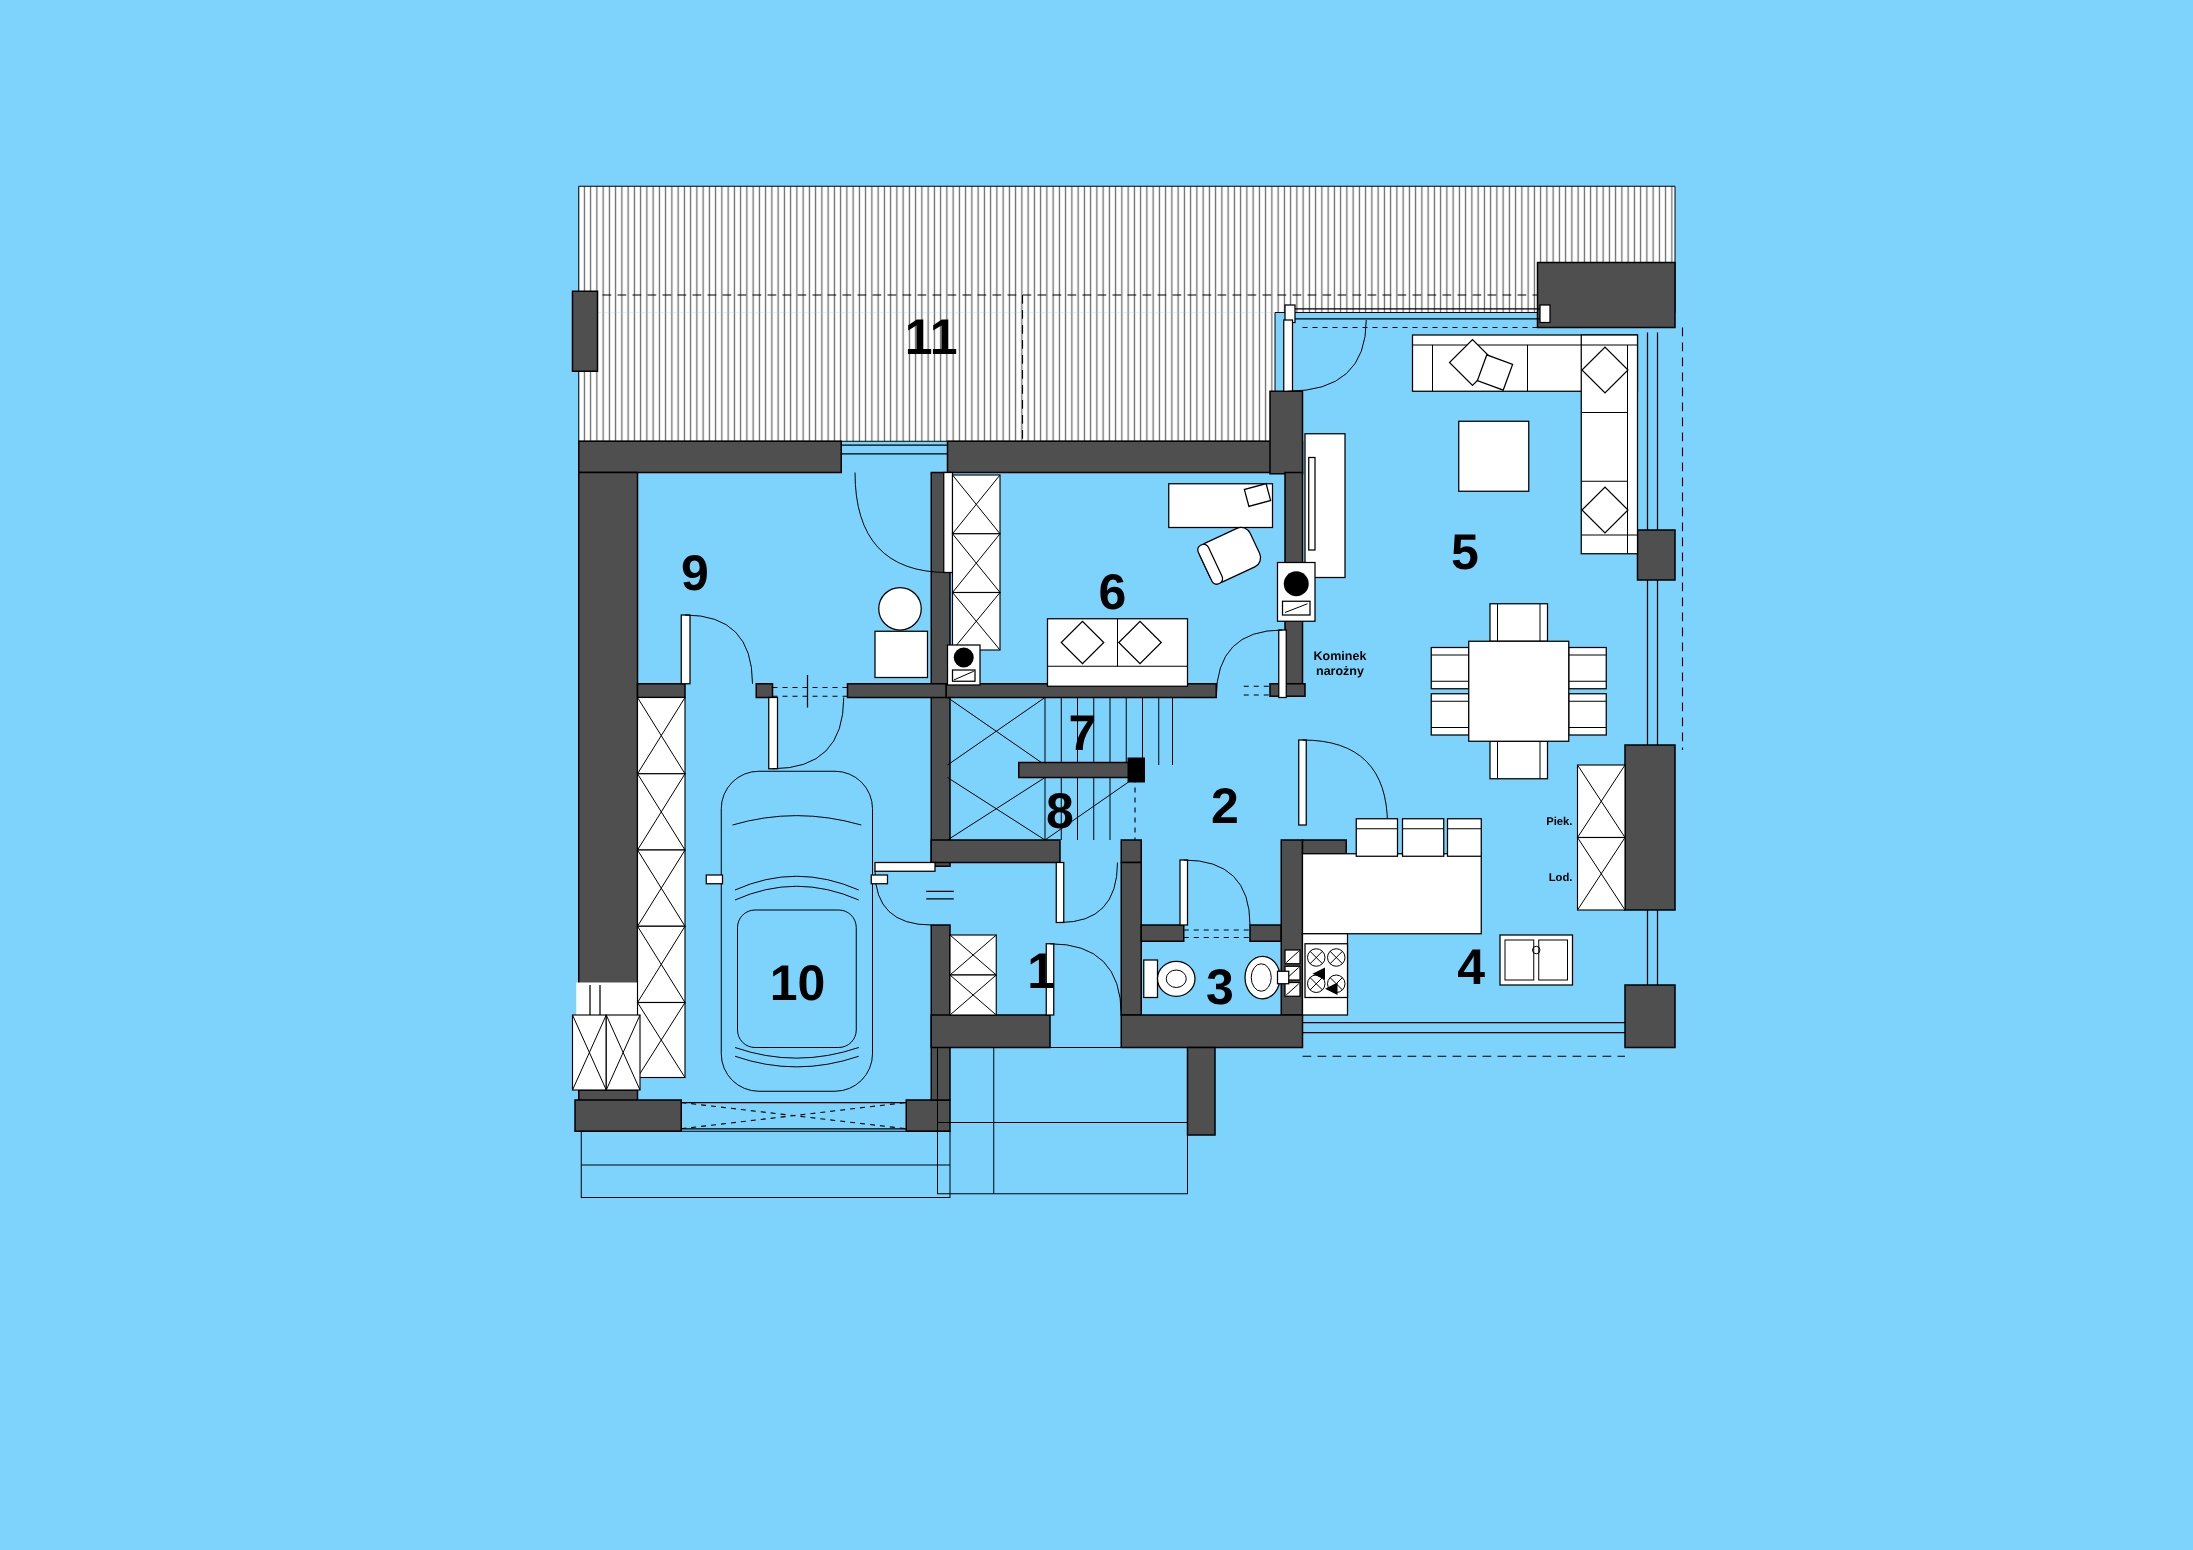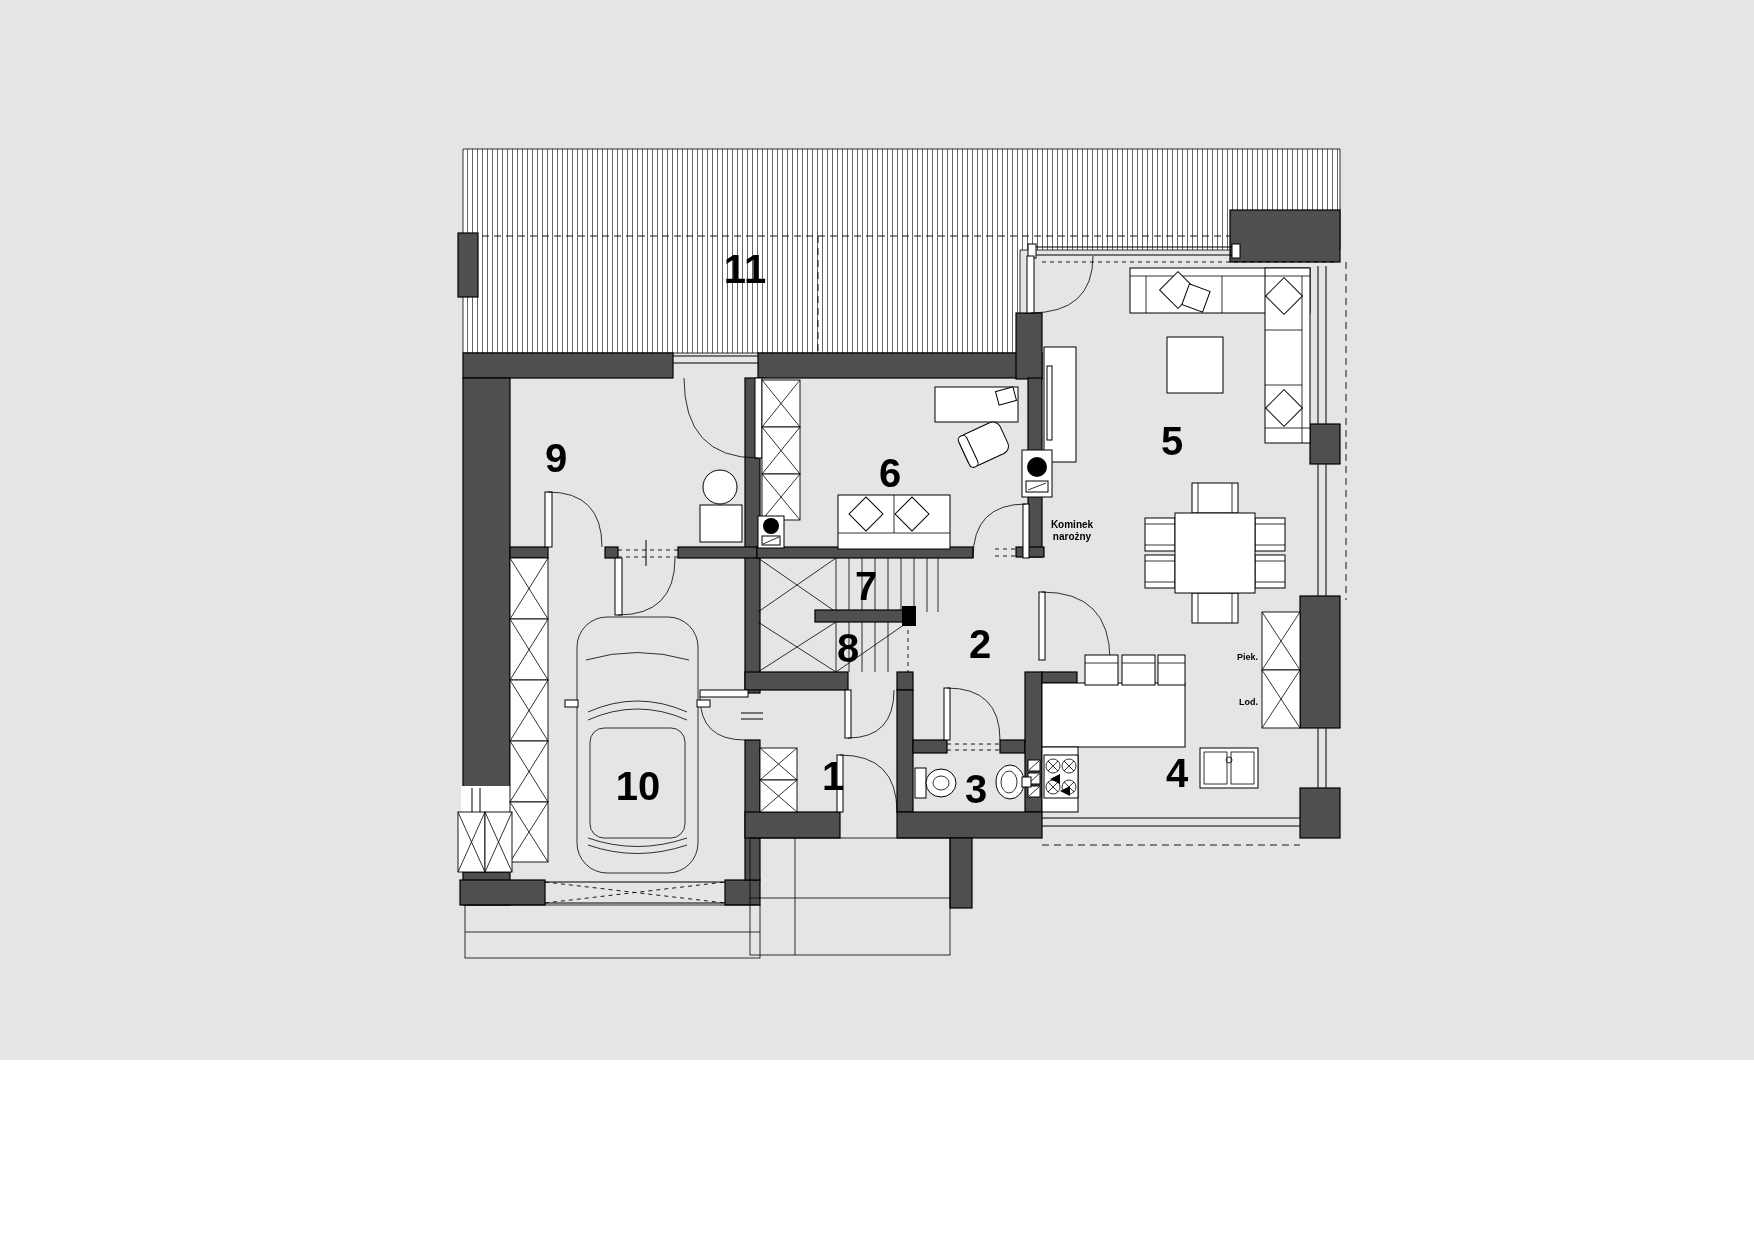--- a/index.html
+++ b/index.html
@@ -1,16 +1,16 @@
 <!DOCTYPE html>
 <html><head>
 <meta charset="utf-8">
 <style>
   html,body{margin:0;padding:0;background:#fff;}
-  .canvas{position:relative;width:1754px;height:1060px;background:#e5e5e5;overflow:hidden;
+  .canvas{position:relative;width:1754px;height:1240px;background:#7dd3fc;overflow:hidden;
           font-family:"Liberation Sans",sans-serif;}
   svg{display:block}
   .wall{fill:#4f4f4f;stroke:#000;stroke-width:1.2;}
   .blk{fill:#000;stroke:none;}
   .ln{fill:none;stroke:#000;stroke-width:1;}
   .thin{fill:none;stroke:#000;stroke-width:0.8;}
   .dash{fill:none;stroke:#000;stroke-width:0.9;stroke-dasharray:7 5;}
   .dash2{fill:none;stroke:#000;stroke-width:0.9;stroke-dasharray:4 4;}
   .furn{fill:#fff;stroke:#000;stroke-width:1;}
   .xstrip{fill:#fff;stroke:#000;stroke-width:0.9;}

